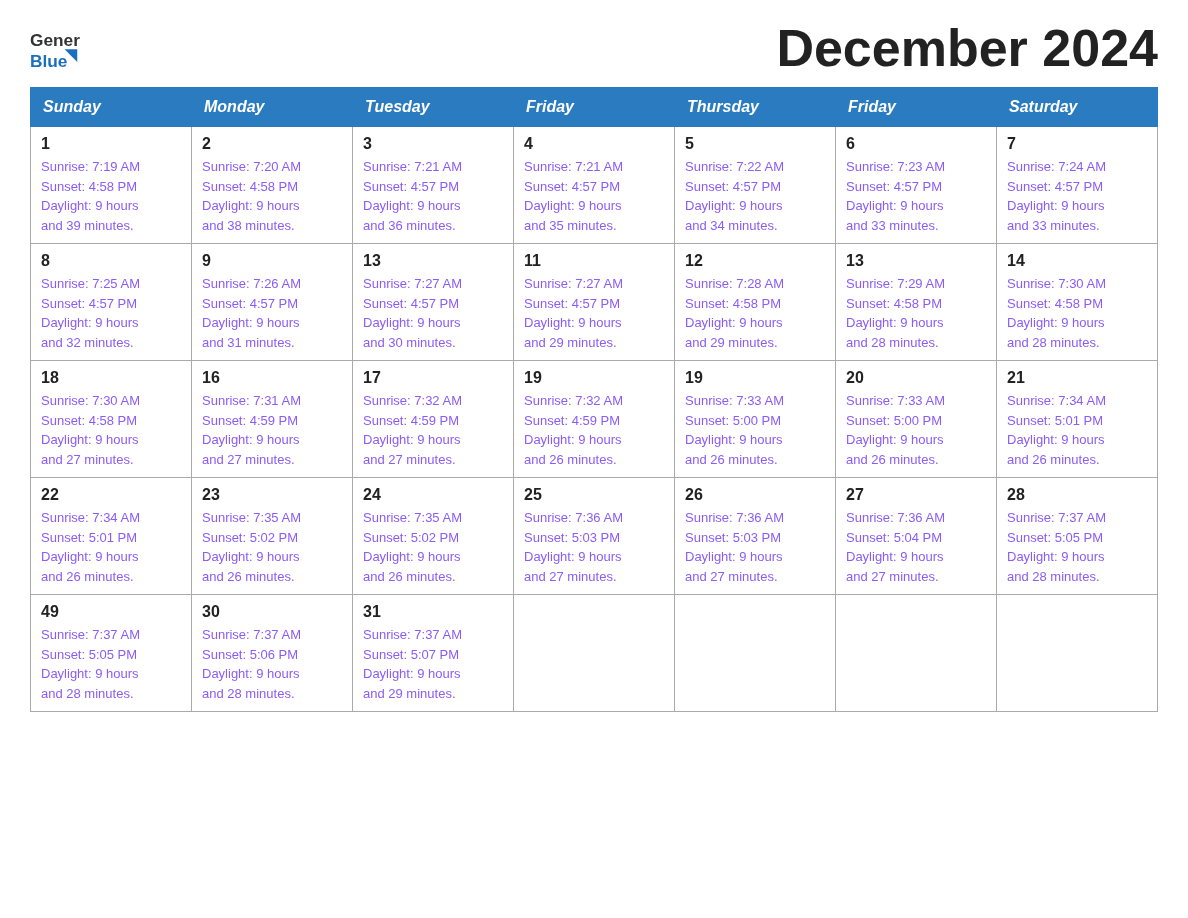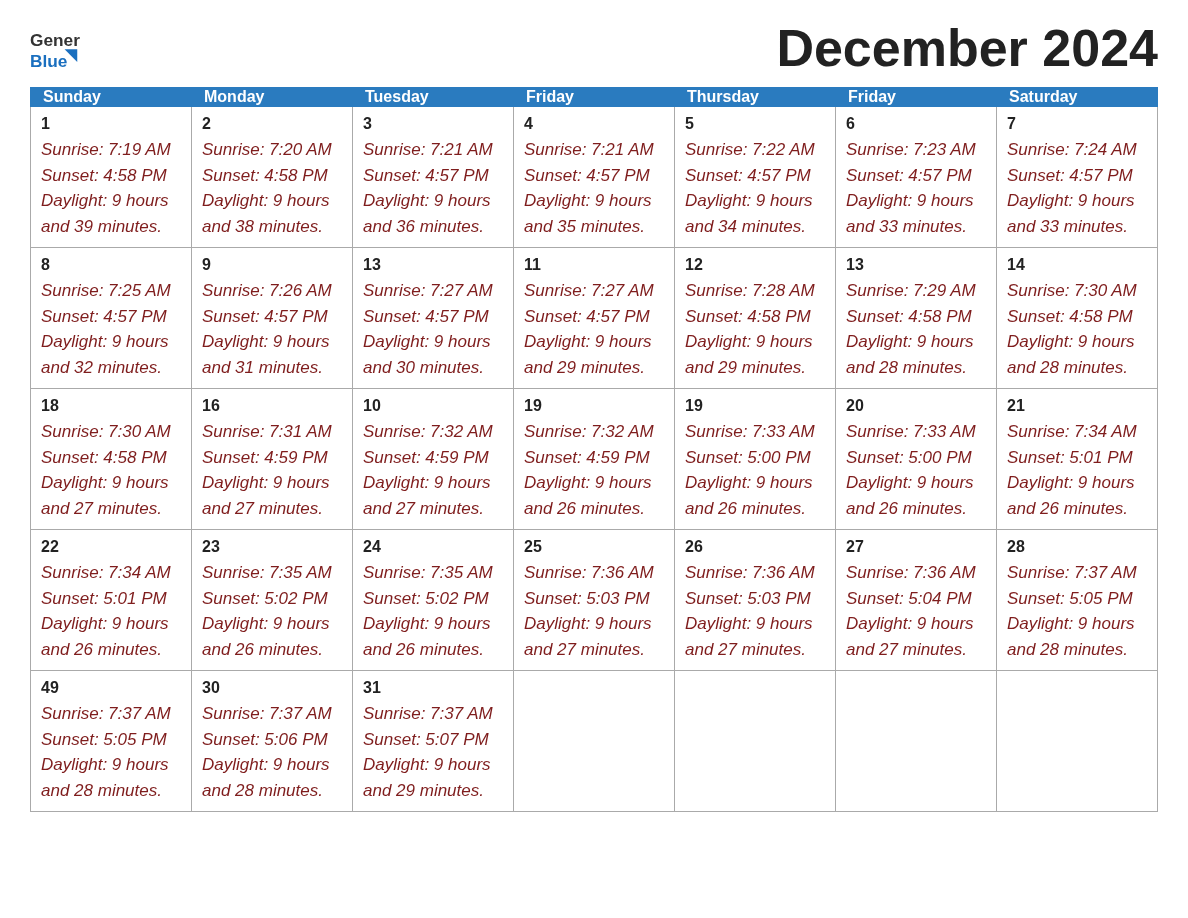--- a/index.html
+++ b/index.html
@@ -38,45 +38,45 @@
     .calendar-table {
       width: 100%;
       border-collapse: collapse;
       margin-top: 10px;
     }
     .calendar-table th {
       background-color: #2a7bbf;
       color: #fff;
       font-size: 16px;
       font-weight: bold;
-      padding: 0 12px;
+      padding: 10px 12px;
       text-align: left;
       border: 1px solid #2a7bbf;
+      font-style: italic;
     }
     .calendar-table td {
       border: 1px solid #aaa;
       vertical-align: top;
       padding: 8px 10px;
       font-size: 13px;
       color: #333;
       width: 14.28%;
       min-height: 100px;
     }
     .day-number {
       font-size: 16px;
       font-weight: bold;
       color: #222;
       display: block;
       margin-bottom: 4px;
     }
     .day-info {
-      font-size: 17px;
+      font-size: 13px;
       line-height: 1.5;
-      color: #7f1d1d;
-      font-style: italic;
+      color: #8b5cf6;
     }
     .empty-cell {
       background: #fff;
     }
     .logo-svg {
       width: 50px;
       height: 55px;
     }
   </style>
 </head>
@@ -256,21 +256,21 @@
         <td>
           <span class="day-number">16</span>
           <div class="day-info">
             Sunrise: 7:31 AM<br>
             Sunset: 4:59 PM<br>
             Daylight: 9 hours<br>
             and 27 minutes.
           </div>
         </td>
         <td>
-          <span class="day-number">10</span>
+          <span class="day-number">17</span>
           <div class="day-info">
             Sunrise: 7:32 AM<br>
             Sunset: 4:59 PM<br>
             Daylight: 9 hours<br>
             and 27 minutes.
           </div>
         </td>
         <td>
           <span class="day-number">19</span>
           <div class="day-info">

